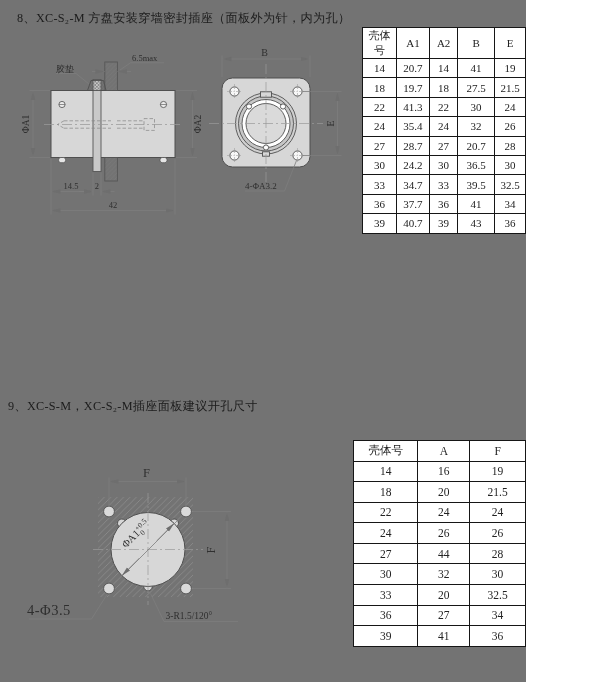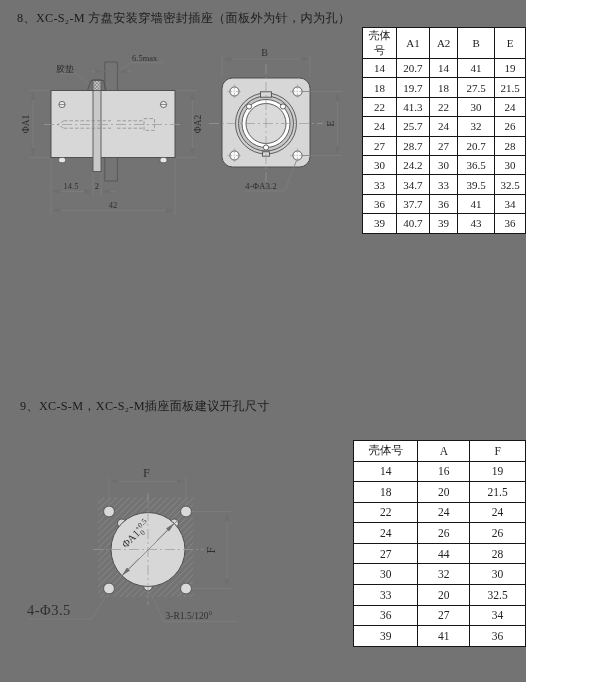--- a/index.html
+++ b/index.html
@@ -191,21 +191,21 @@
           </tr>
           <tr>
             <td>22</td>
             <td>41.3</td>
             <td>22</td>
             <td>30</td>
             <td>24</td>
           </tr>
           <tr>
             <td>24</td>
-            <td>25.7</td>
+            <td>35.4</td>
             <td>24</td>
             <td>32</td>
             <td>26</td>
           </tr>
           <tr>
             <td>27</td>
             <td>28.7</td>
             <td>27</td>
             <td>20.7</td>
             <td>28</td>
@@ -235,21 +235,21 @@
             <td>39</td>
             <td>40.7</td>
             <td>39</td>
             <td>43</td>
             <td>36</td>
           </tr>
         </tbody>
       </table>
   </div>
 
-  <div class="sec-heading" style="left:8px;top:398px;margin-left:12px;">9、XC-S-M，XC-S₂-M插座面板建议开孔尺寸</div>
+  <div class="sec-heading" style="left:8px;top:398px;">9、XC-S-M，XC-S₂-M插座面板建议开孔尺寸</div>
 
   <svg class="drw" style="left:20px;top:458px;" width="230" height="172" viewBox="20 458 230 172">
     <rect x="98" y="497" width="95" height="100" fill="url(#hatchB)"></rect>
 
     <g stroke="#4f4f4f">
       <circle cx="174.2" cy="523.3" r="4.3" fill="#d7d7d7" stroke-width="1"></circle>
       <circle cx="121.8" cy="523.3" r="4.3" fill="#d7d7d7" stroke-width="1"></circle>
       <circle cx="148" cy="586.5" r="4.3" fill="#d7d7d7" stroke-width="1"></circle>
       <circle cx="148" cy="549.5" r="37" fill="#d7d7d7" stroke-width="1"></circle>
     </g>

